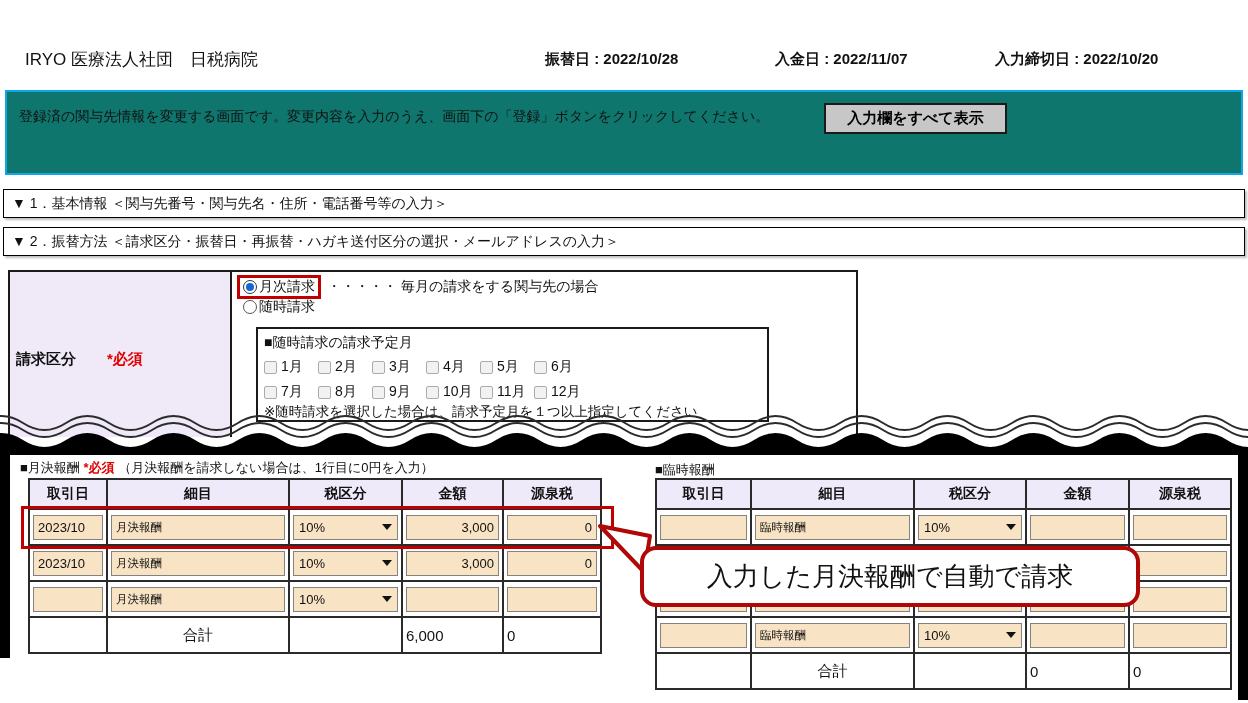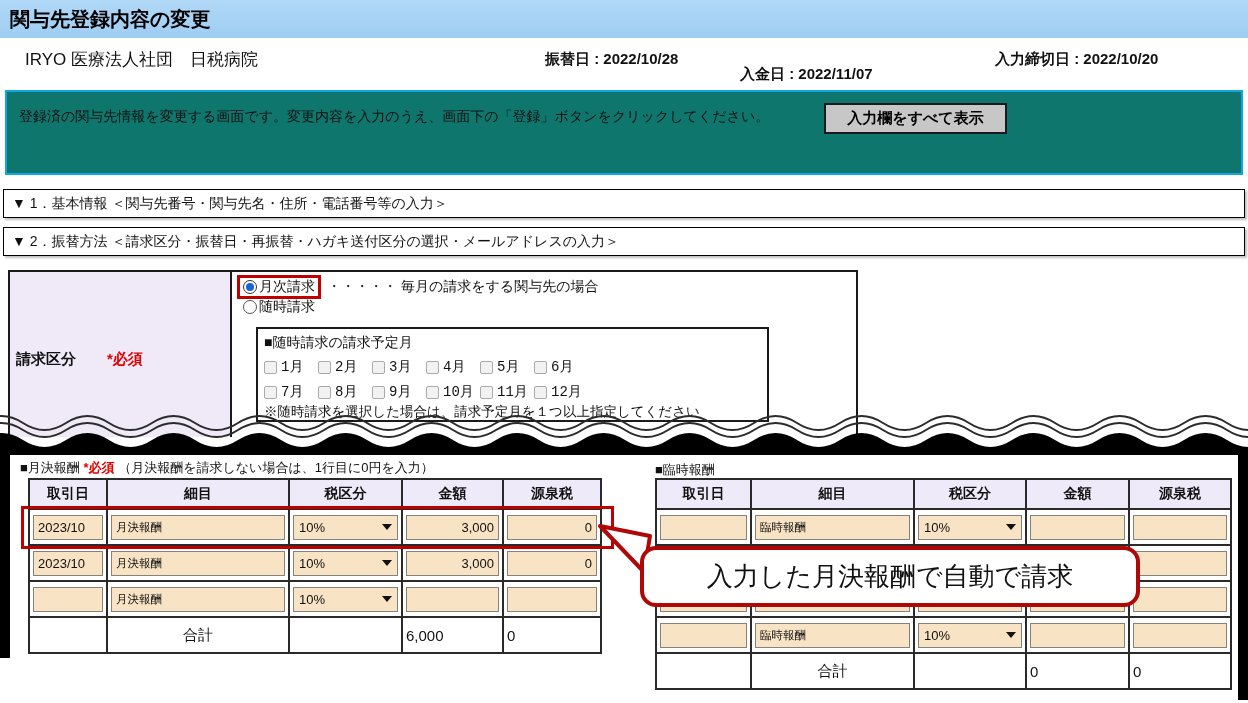--- a/index.html
+++ b/index.html
@@ -8,21 +8,21 @@
   #stage { position:relative; width:1248px; height:703px; background:#fff; }
 
   
   .titlebar { position:absolute; left:0; top:0; width:1248px; height:38px;
     background:linear-gradient(#b1d8f7,#9ecdf2); display:flex; align-items:center; }
   .titlebar h1 { font-size:20px; font-weight:bold; padding-left:10px; color:#000; }
 
   
   .client-name { position:absolute; left:25px; top:48px; font-size:17px; }
   .hdr-date { position:absolute; top:50px; font-size:15px; font-weight:bold; }
-  .d1 { left:545px; } .d2 { left:740px;margin-top:15px; } .d3 { left:995px; }
+  .d1 { left:545px; } .d2 { left:775px; } .d3 { left:995px; }
 
   
   .notice { position:absolute; left:5px; top:90px; width:1238px; height:85px;
     background:#0f766e; border:2px solid #0ea5e9; font-size:14px; }
   .notice .l1 { position:absolute; left:12px; top:16px; }
   .notice .l2 { position:absolute; left:12px; top:51px; }
   .show-all-btn { position:absolute; left:817px; top:11px; width:183px; height:31px;
     background:#c7c7c7; border:2px solid #1a1a1a; font-size:15px; font-weight:bold;
     font-family:inherit; cursor:pointer; }
 
@@ -44,21 +44,21 @@
   .radio-row { position:absolute; left:5px; font-size:14px; display:flex; align-items:center; }
   .rr1 { top:3px;align-items:center; } .rr2 { top:26px; padding-left:6px; }
   .radio { width:14px; height:14px; border:1px solid #555; border-radius:50%; background:#fff;
     display:inline-flex; align-items:center; justify-content:center; margin-right:2px; cursor:pointer; }
   .radio.checked { border-color:#333; }
   .radio.checked .dot { width:8px; height:8px; border-radius:50%; background:#1565d8; }
   .hl-box { display:inline-flex; align-items:center; border:3px solid #c00000; padding:0 3px; }
   .rdesc { margin-left:6px; }
 
   .schedule-box { position:absolute; left:24px; top:55px; width:513px; height:95px;
-    border:2px solid #1a1a1a; background:#fff; font-size:14px;font-family:Liberation Mono, monospace; }
+    border:2px solid #1a1a1a; background:#fff; font-size:14px; }
   .schedule-box .ttl { position:absolute; left:6px; top:5px; }
   .month-row { position:absolute; left:6px; display:flex; }
   .mr1 { top:29px; } .mr2 { top:54px; }
   .month { display:flex; align-items:center; width:54px; }
   .checkbox { width:13px; height:13px; background:#f2f2f2; border:1px solid #ababab;
     border-radius:2px; margin-right:4px; cursor:pointer; flex:0 0 auto; }
   .schedule-note { position:absolute; left:6px; top:74px; font-size:13.5px; }
 
   
   .wave-svg { position:absolute; left:0; top:413px; width:1248px; height:42px; z-index:5; }
@@ -97,23 +97,20 @@
   .callout { position:absolute; left:640px; top:546px; width:500px; height:61px;
     background:#fff; border:4px solid #b00707; border-radius:16px; z-index:12;
     display:flex; align-items:center; justify-content:center; font-size:26px; }
   .callout-tail { position:absolute; left:594px; top:516px; width:64px; height:72px; z-index:11; }
 </style>
 </head>
 <body>
 
 <div id="stage">
 
-  <div class="titlebar">
-    <h1>関与先登録内容の変更</h1>
-  </div>
 
   <div class="client-name">IRYO 医療法人社団　日税病院</div>
   <div class="hdr-date d1">振替日 : 2022/10/28</div>
   <div class="hdr-date d2">入金日 : 2022/11/07</div>
   <div class="hdr-date d3">入力締切日 : 2022/10/20</div>
 
   <div class="notice">
     <div class="l1">登録済の関与先情報を変更する画面です。変更内容を入力のうえ、画面下の「登録」ボタンをクリックしてください。</div>
     <button class="show-all-btn">入力欄をすべて表示</button>
   </div>

